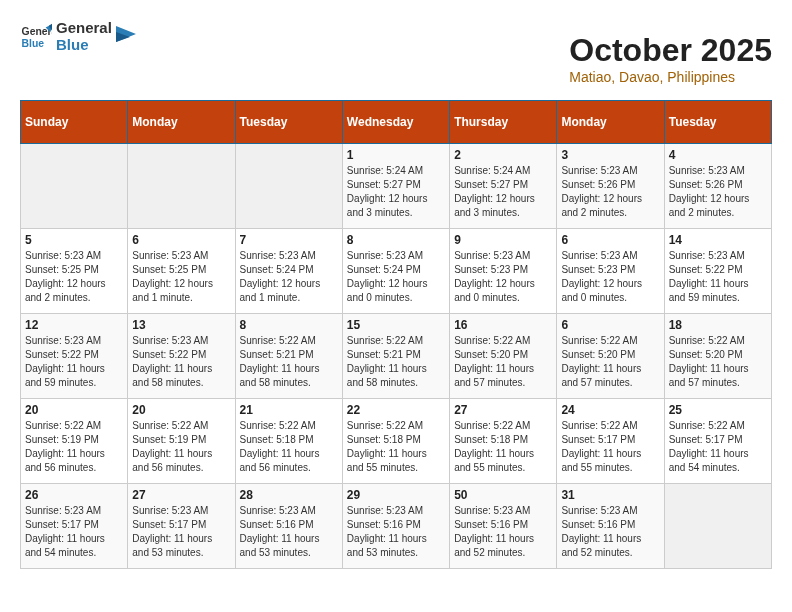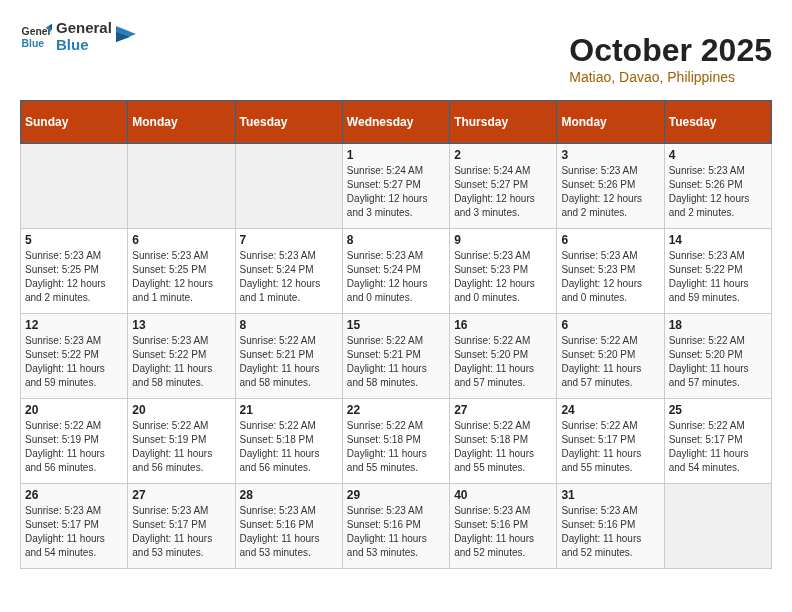--- a/index.html
+++ b/index.html
@@ -326,21 +326,21 @@
 and 53 minutes.</div>
         </td>
         <td>
           <div class="day-number">29</div>
           <div class="day-info" style="white-space: pre-line;">Sunrise: 5:23 AM
 Sunset: 5:16 PM
 Daylight: 11 hours
 and 53 minutes.</div>
         </td>
         <td>
-          <div class="day-number">40</div>
+          <div class="day-number">50</div>
           <div class="day-info" style="white-space: pre-line;">Sunrise: 5:23 AM
 Sunset: 5:16 PM
 Daylight: 11 hours
 and 52 minutes.</div>
         </td>
         <td>
           <div class="day-number">31</div>
           <div class="day-info" style="white-space: pre-line;">Sunrise: 5:23 AM
 Sunset: 5:16 PM
 Daylight: 11 hours

